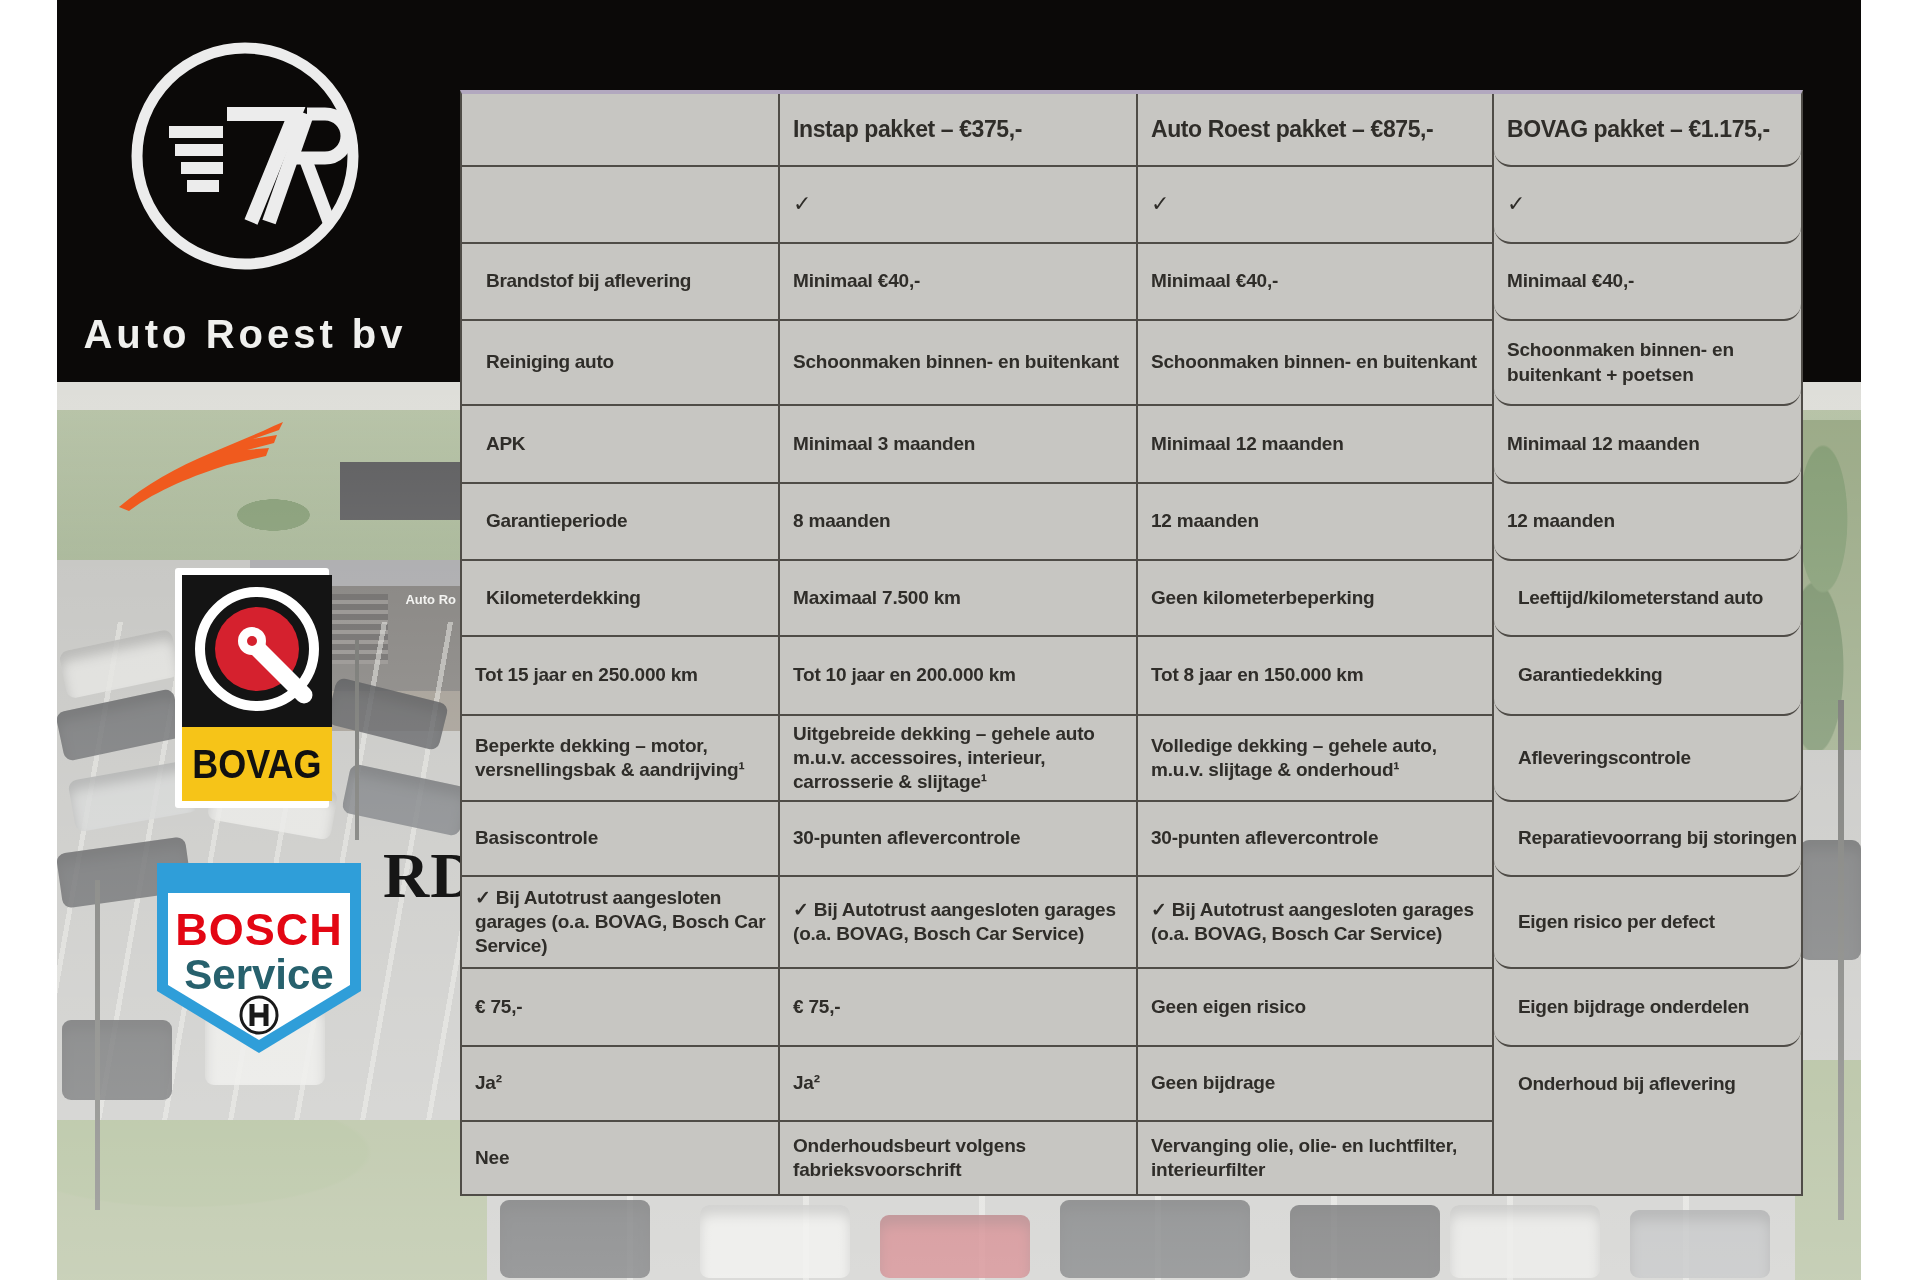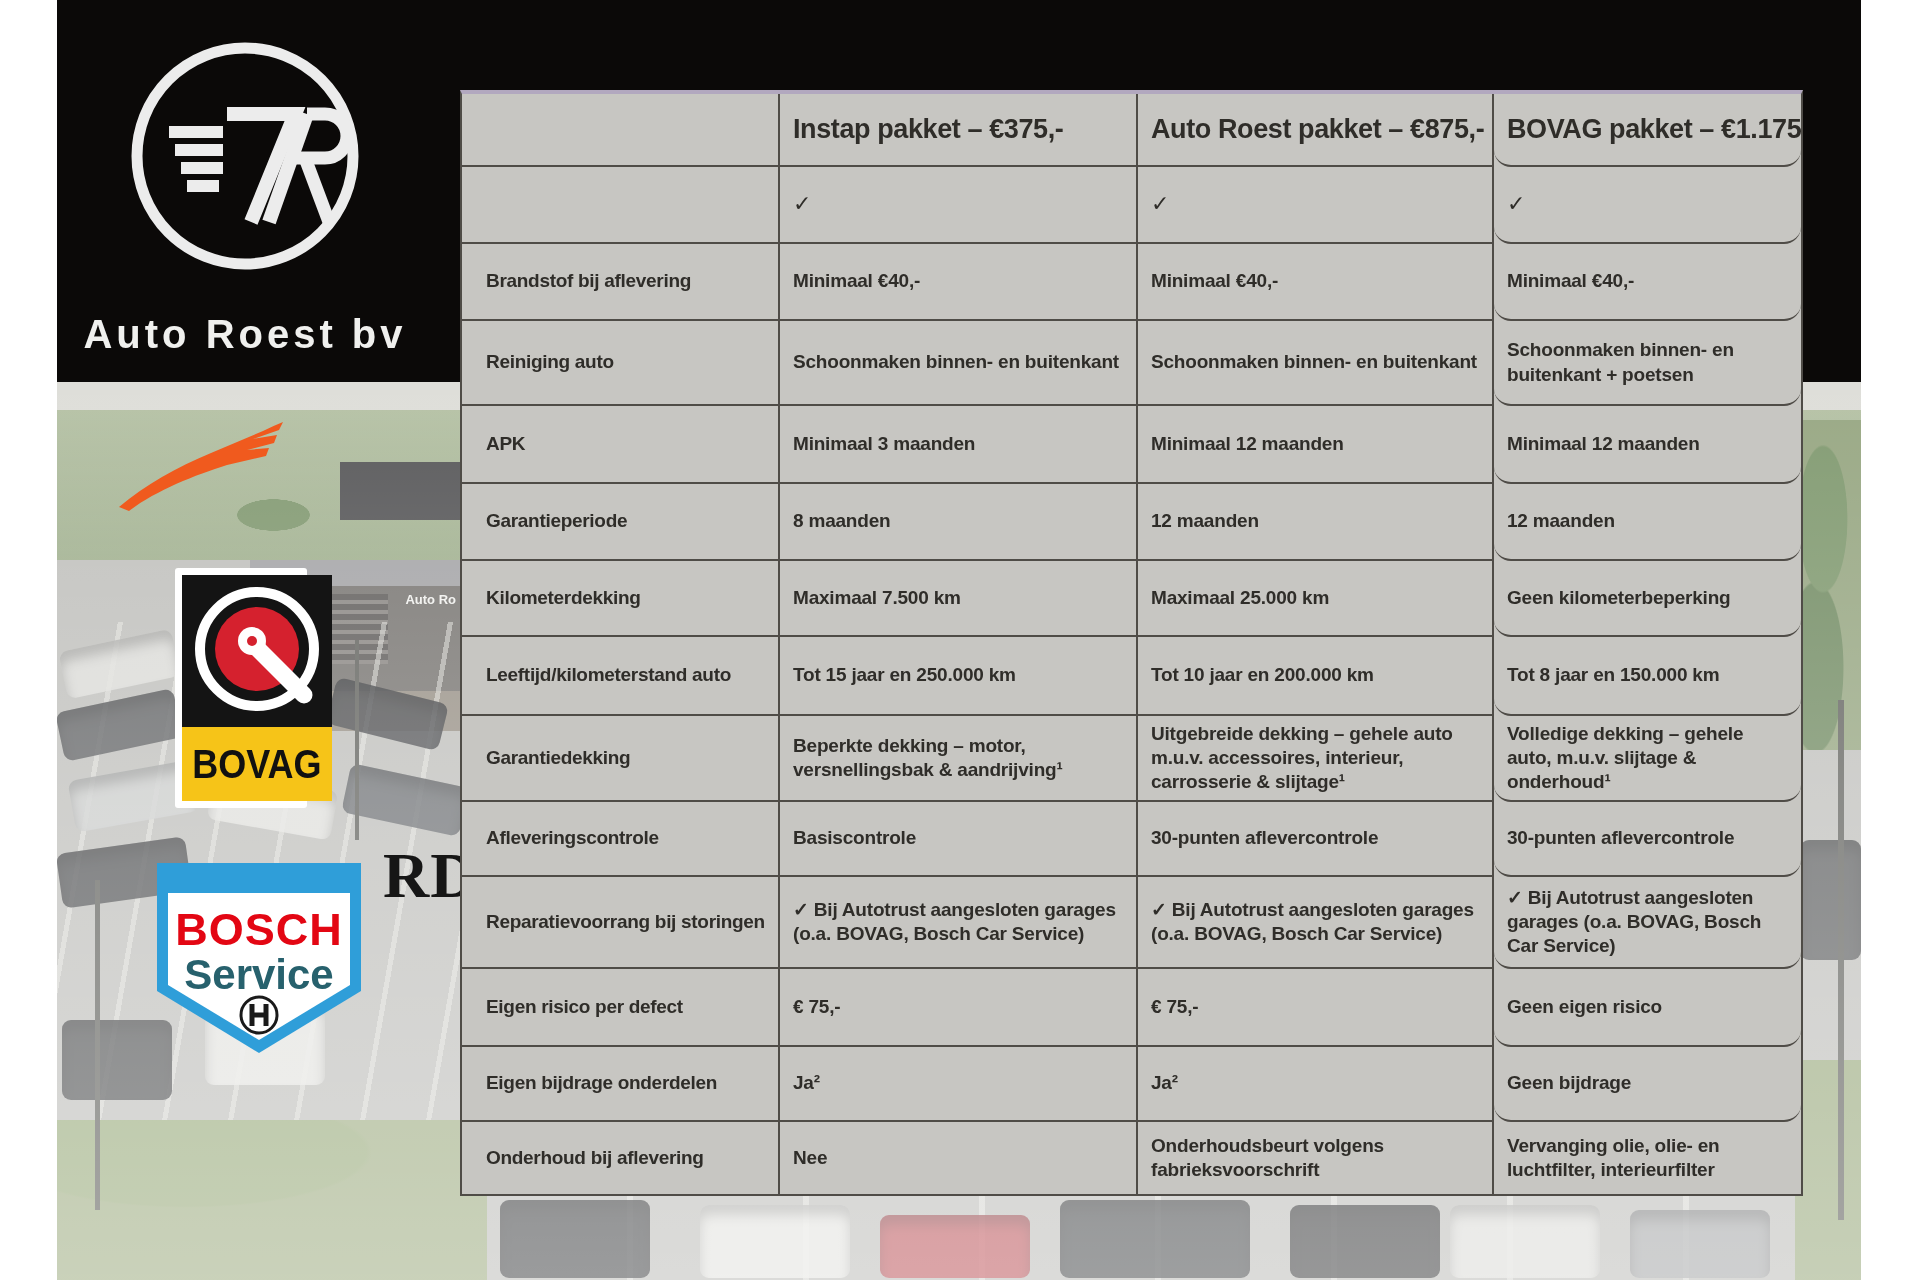--- a/index.html
+++ b/index.html
@@ -39,39 +39,39 @@
   .lines-bottom{left:400px;top:800px;width:1404px;height:98px;opacity:.55;
     background:repeating-linear-gradient(90deg,transparent 0 170px,#e9e9e3 170px 176px);}
   .pole{background:#4e4f4a;}
   .car{display:block;position:absolute;border-radius:9px;box-shadow:inset 0 10px 12px rgba(0,0,0,.28);opacity:.85;}
   .fade{left:0;top:0;width:1804px;height:898px;
     background:linear-gradient(180deg,rgba(255,255,255,.16) 0,rgba(255,255,255,.34) 45%,rgba(255,255,255,.5) 100%);}
   
   .rdw{position:absolute;left:115px;top:415px;width:300px;height:100px;}
   .rdw-text{position:absolute;left:268px;top:424px;font-family:"Liberation Serif",serif;
             font-weight:700;font-size:64px;color:#161616;letter-spacing:1px;}
-  .bovag{position:absolute;left:175px;top:568px;width:132px;height:240px;background:#fff;border-radius:3px;}
+  .bovag{position:absolute;left:175px;top:568px;width:132px;height:240px;background:#fff;border-radius:3px;padding-left:22px;}
   .bovag-top{position:absolute;left:7px;top:7px;width:150px;height:152px;background:#141414;}
   .bovag-bottom{position:absolute;left:7px;top:159px;width:150px;height:74px;background:var(--bovag-yellow,#f6c418);
     display:flex;align-items:center;justify-content:center;}
   .bovag-bottom span{font-size:40px;font-weight:700;color:#111;transform:scaleX(.9);letter-spacing:0;}
   .bosch{position:absolute;left:157px;top:863px;width:204px;height:192px;}
   
   .pkg-table{position:absolute;left:460px;top:90px;width:1339px;
     display:grid;grid-template-columns:318px 358px 356px 307px;
     grid-template-rows:73px 77px 77px 85px 78px 77px 76px 79px 86px 75px 92px 78px 75px 72px;
     background:var(--table-bg,rgba(199,198,194,.95));
     border:2px solid var(--table-border,#4f4c47);border-top:4px solid var(--table-top-border,#b2a8bf);}
   .c{box-sizing:border-box;display:flex;align-items:center;
      border-right:2px solid var(--table-border,#4f4c47);border-bottom:2px solid var(--table-border,#4f4c47);
      font-size:19px;font-weight:700;line-height:1.28;letter-spacing:-0.2px;
      padding:6px 12px 6px 13px;color:var(--text,#2f2d29);}
   .c:nth-child(4n){border-right:none;border-radius:17px;}
   .c:nth-last-child(-n+4){border-bottom:none;}
-  .h{font-size:27px;letter-spacing:-0.4px;white-space:nowrap;overflow:hidden;}
+  .h{font-size:23px;letter-spacing:-0.4px;white-space:nowrap;overflow:hidden;}
   .lbl{white-space:nowrap;overflow:hidden;letter-spacing:-0.3px;padding-left:24px;}
   .chk{font-size:22px;font-family:"DejaVu Sans","Liberation Sans",sans-serif;}
 </style>
 </head>
 <body>
 
 <div id="canvas">
 
   <div class="photo">
     <div class="sky"></div>
@@ -189,21 +189,20 @@
     <div class="c">Minimaal 12 maanden</div>
     <div class="c">Minimaal 12 maanden</div>
 
     <div class="c lbl">Garantieperiode</div>
     <div class="c">8 maanden</div>
     <div class="c">12 maanden</div>
     <div class="c">12 maanden</div>
 
     <div class="c lbl">Kilometerdekking</div>
     <div class="c">Maximaal 7.500 km</div>
-    <div class="c">Maximaal 25.000 km</div>
     <div class="c">Geen kilometerbeperking</div>
 
     <div class="c lbl">Leeftijd/kilometerstand auto</div>
     <div class="c">Tot 15 jaar en 250.000 km</div>
     <div class="c">Tot 10 jaar en 200.000 km</div>
     <div class="c">Tot 8 jaar en 150.000 km</div>
 
     <div class="c lbl">Garantiedekking</div>
     <div class="c">Beperkte dekking – motor, versnellingsbak &amp; aandrijving¹</div>
     <div class="c">Uitgebreide dekking – gehele auto m.u.v. accessoires, interieur, carrosserie &amp; slijtage¹</div>

